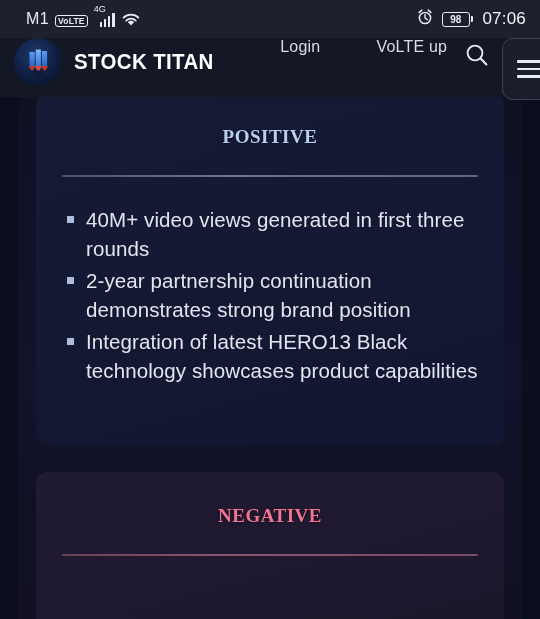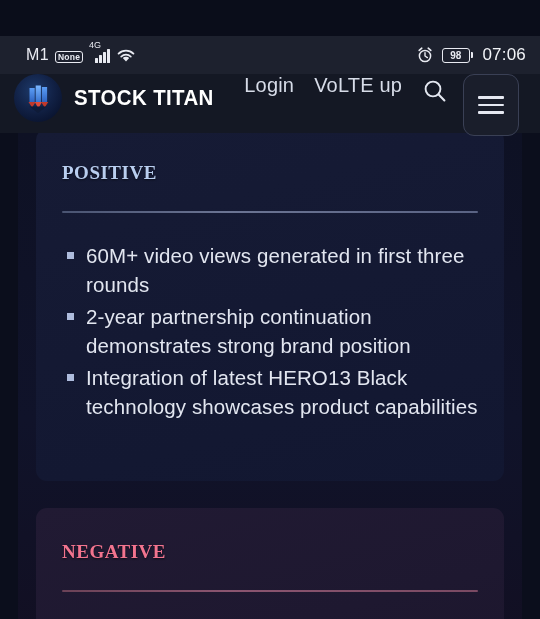--- a/index.html
+++ b/index.html
@@ -14,24 +14,23 @@
   
   .statusbar{
     position:relative;
     height:38px;
     background:#1d212e;
     display:flex;
     align-items:center;
     justify-content:space-between;
     padding:0 14px 0 26px;
     color:#e8eaf0;
-    margin-top:36px;
   }
   .sb-left{ display:flex; align-items:flex-end; gap:6px; }
-  .sb-right{ display:flex; align-items:center; gap:9px; }
+  .sb-right{ display:flex; gap:9px; }
   .carrier{ font-size:16px; letter-spacing:.4px; color:#e9ebf2; line-height:1; }
   .volte{
     border:1.6px solid #e9ebf2; border-radius:3px;
     font-size:8.5px; font-weight:bold; letter-spacing:.2px;
     padding:1px 2px; line-height:1; color:#e9ebf2;
   }
   .sig-wrap{ display:flex; align-items:flex-end; gap:1px; position:relative; }
   .gtag{ font-size:9px; position:absolute; top:-9px; left:0; color:#e9ebf2; }
   .bars{ display:flex; align-items:flex-end; gap:1.5px; height:14px; margin-left:6px;}
   .bars i{ width:2.6px; background:#e9ebf2; display:block; border-radius:.5px; }
@@ -76,24 +75,25 @@
     font-weight:bold;
     letter-spacing:.4px;
     font-family:"Liberation Sans", sans-serif;
     transform:scaleX(.93);
     transform-origin:left center;
     white-space:nowrap;
   }
   .navlinks{ display:flex; align-items:center; gap:20px; margin-left:20px; }
   .navlink{
     color:#d7dce8;
-    font-size:20px;
+    font-size:16px;
     letter-spacing:.2px;
     white-space:nowrap;
     cursor:pointer;
+    margin-left:36px;
   }
   .search-btn{
     margin-left:16px;
     width:34px; height:34px;
     display:flex; align-items:center; justify-content:center;
     cursor:pointer;
   }
   .menu-btn{
     margin-left:11px; margin-right:10px;
     width:56px; height:62px;
@@ -130,20 +130,21 @@
     background:linear-gradient(165deg,#161b35 0%,#141933 50%,#121731 100%);
     height:352px;
     margin-top:-4px;
   }
   .card-negative{
     background:linear-gradient(165deg,#211a33 0%,#1e1830 60%,#1c162c 100%);
     margin-top:27px;
     height:180px;
   }
   .card-title{
+    text-align:center;
     font-family:"Liberation Serif", serif;
     font-weight:bold;
     font-size:27px;
     letter-spacing:.5px;
     font-variant:small-caps;
     text-transform:lowercase;
     line-height:1;
     padding-top:6px;
   }
   .card-title.pos{ color:#b9cef0; text-shadow:0 1px 2px rgba(0,0,0,.55); }
@@ -176,21 +177,21 @@
   }
   ul.bullets.pos li::before{ background:#aebcdd; }
   ul.bullets.neg li::before{ background:#e58aa3; }
 </style>
 </head>
 <body>
 
 <div class="statusbar">
   <div class="sb-left">
     <span class="carrier">M1</span>
-    <span class="volte">None</span>
+    <span class="volte">VoLTE</span>
     <span class="sig-wrap">
       <span class="bars">
           <i></i>
           <i></i>
           <i></i>
           <i></i>
         </span>
       <span class="gtag">4G</span>
     </span>
     <span class="wifi">
@@ -262,21 +263,21 @@
   </span>
 </div>
 
 <div class="page">
   <div class="container">
 
     <div class="card card-positive">
       <div class="card-title pos">Positive</div>
       <div class="divider pos"></div>
       <ul class="bullets pos">
-        <li>60M+ video views generated in first three rounds</li>
+        <li>40M+ video views generated in first three rounds</li>
         <li>2-year partnership continuation demonstrates strong brand position</li>
         <li>Integration of latest HERO13 Black technology showcases product capabilities</li>
       </ul>
     </div>
 
     <div class="card card-negative">
       <div class="card-title neg">Negative</div>
       <div class="divider neg"></div>
     </div>
 

